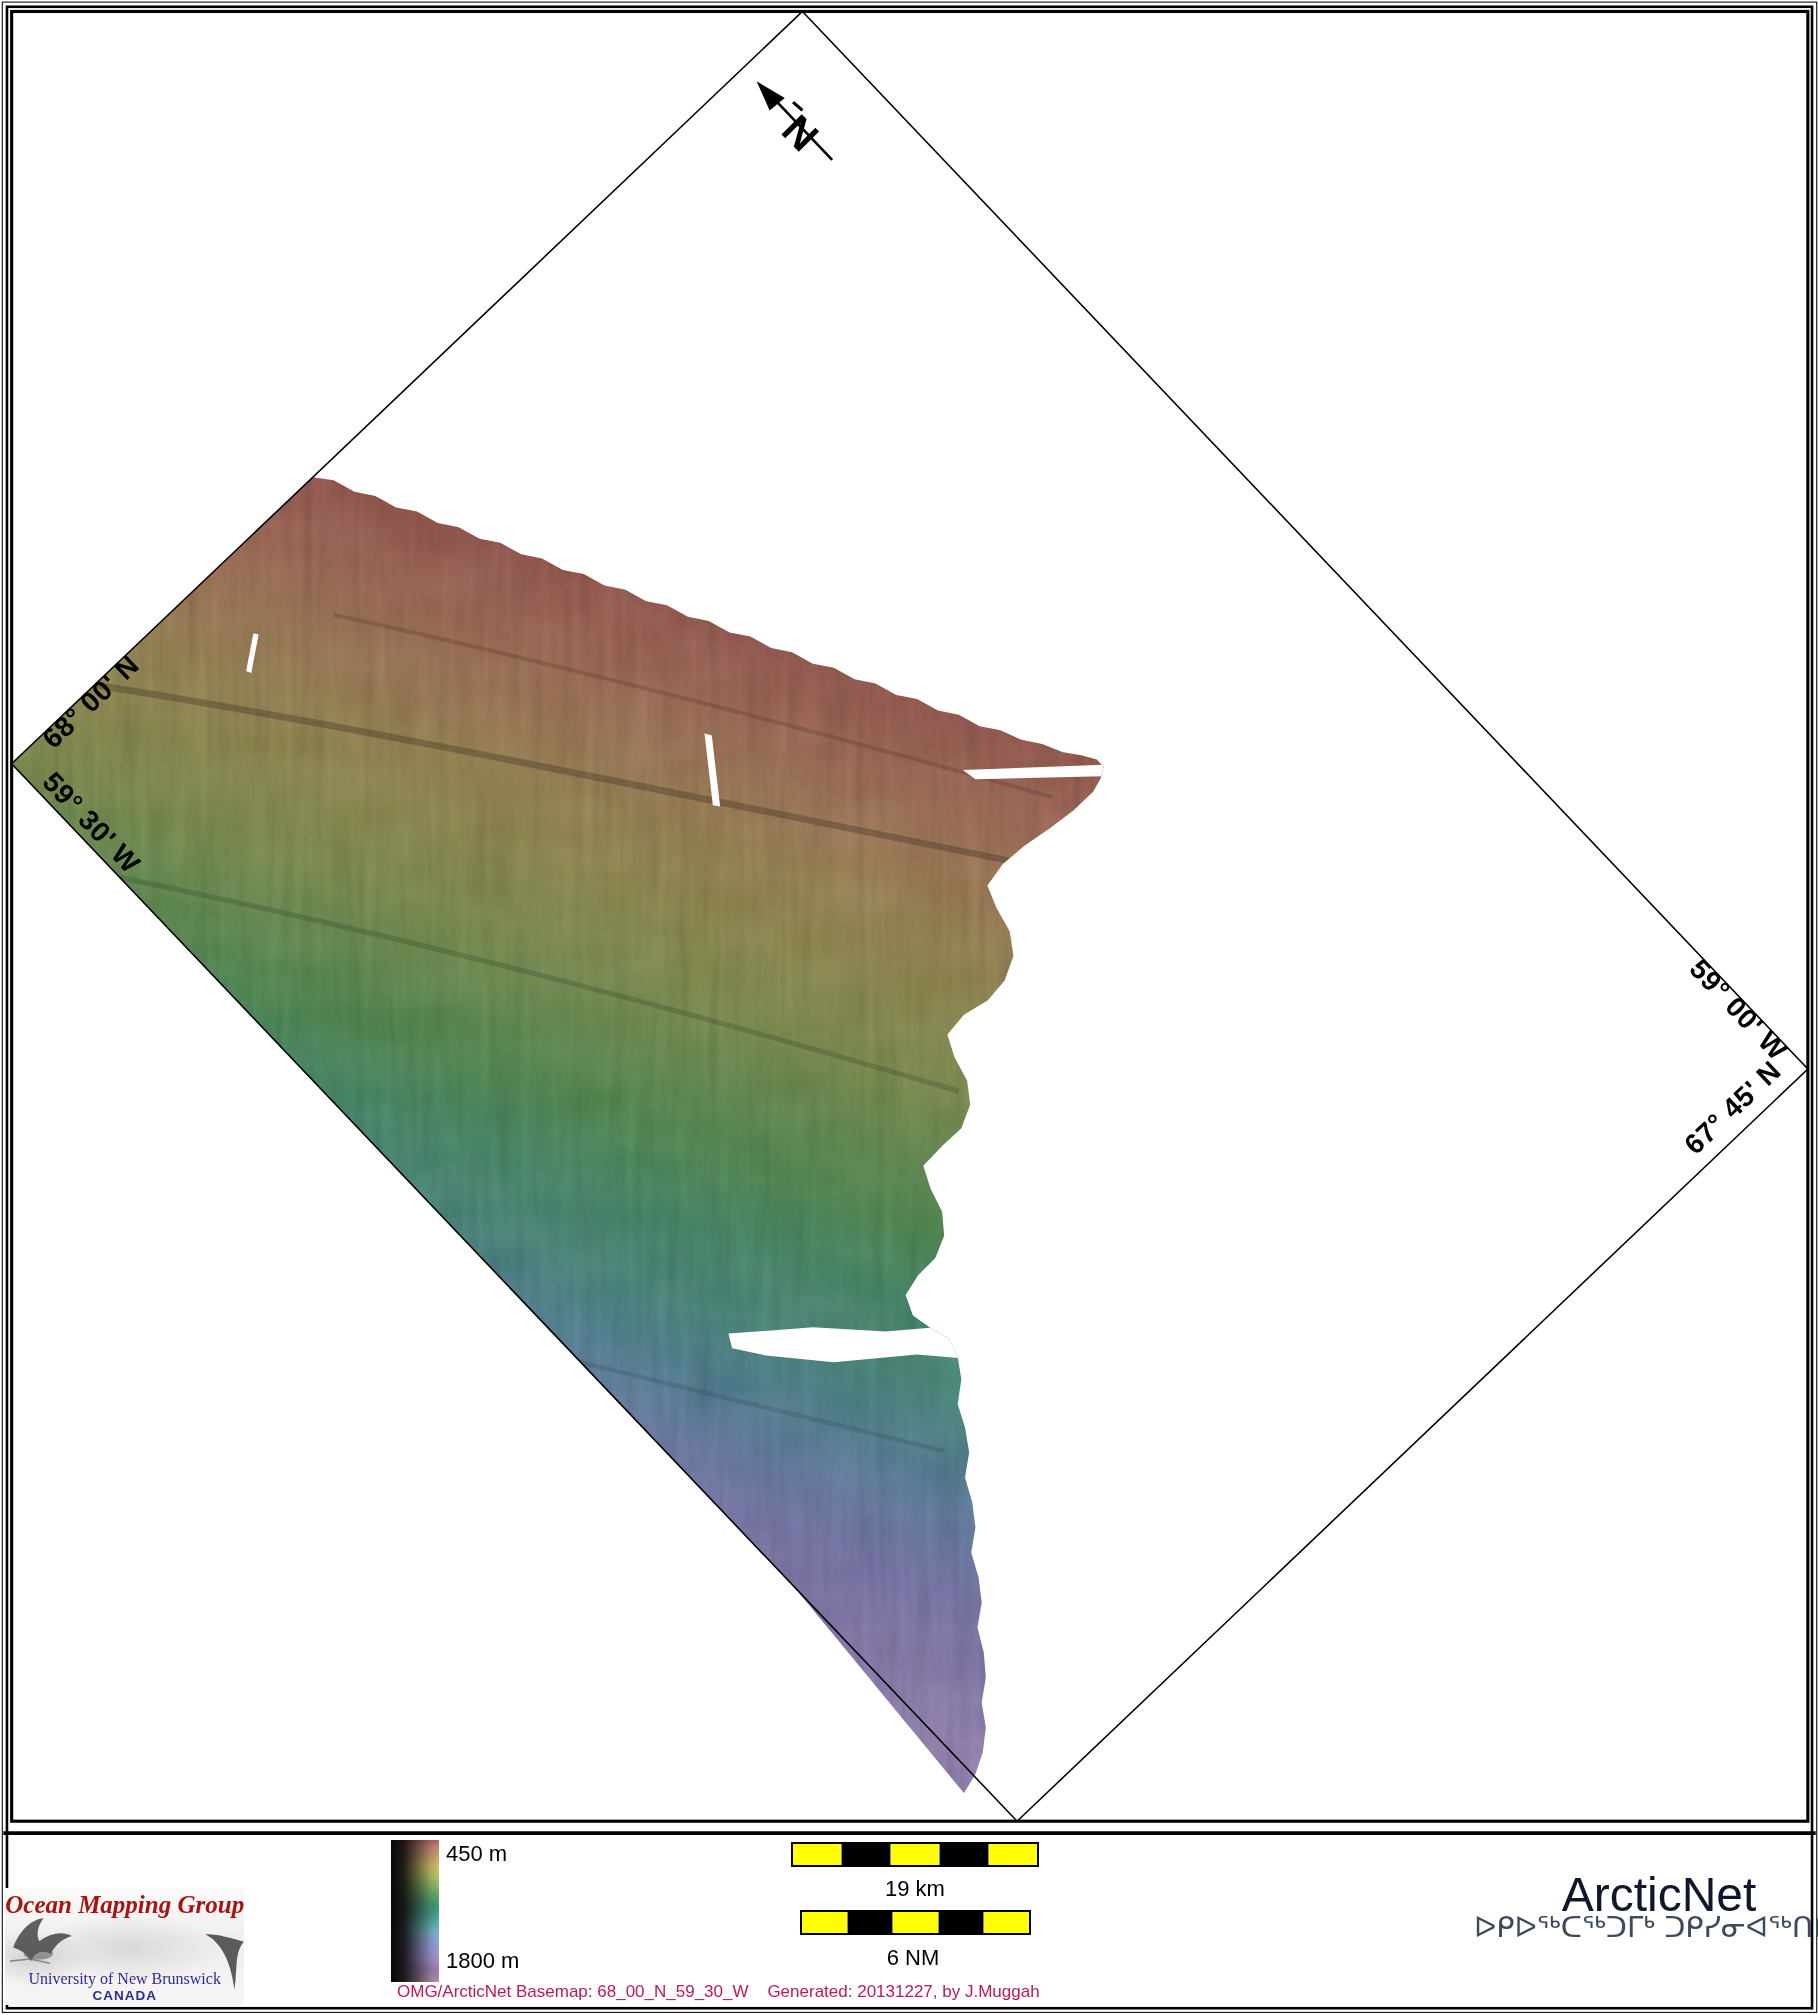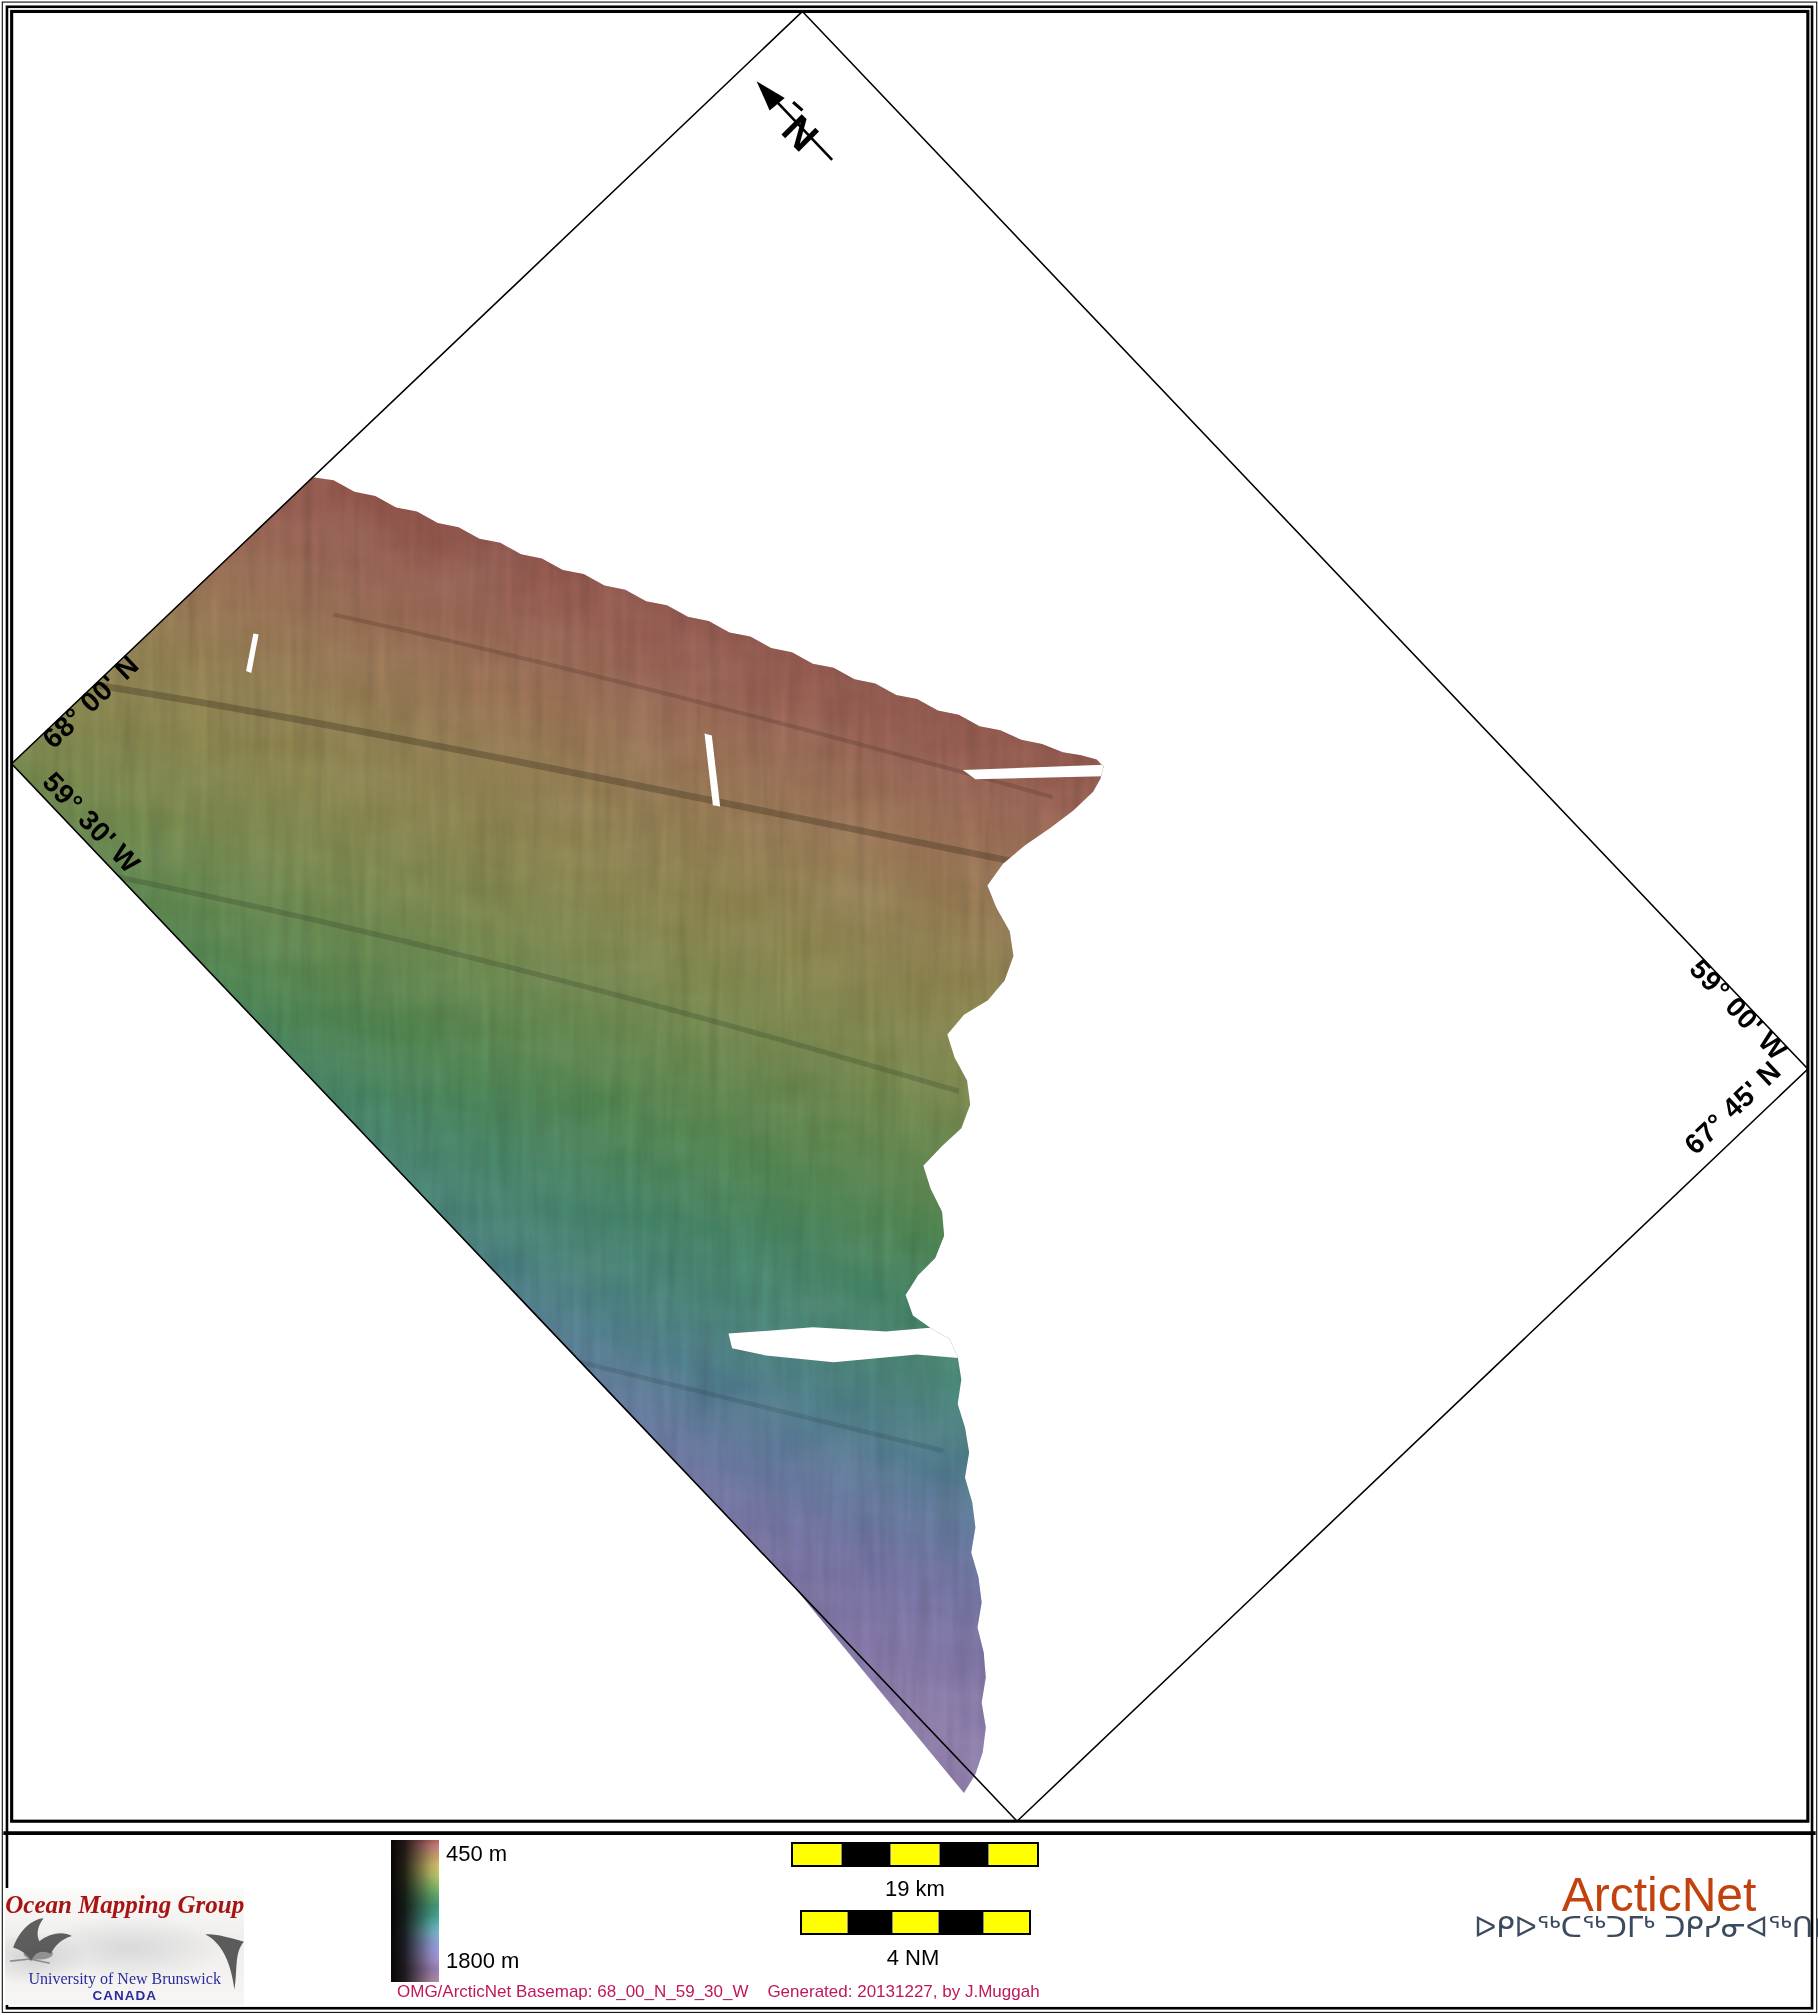--- a/index.html
+++ b/index.html
@@ -59,21 +59,21 @@
   }
   .scalebar .seg{flex:1 1 0;border-left:0.5px solid #8a8a8a;}
   .scalebar .seg:first-child{border-left:none;}
   .seg.y{background:#ffff00;}
   .seg.k{background:#000000;}
   .scalebar-label{
     position:absolute;font-size:22px;color:#000;white-space:nowrap;transform:translateX(-50%);
   }
   .arcticnet-name{
     position:absolute;left:1659px;top:1867px;transform:translateX(-50%);
-    font-size:48px;color:#c2410c;white-space:nowrap;
+    font-size:48px;color:#0f172a;white-space:nowrap;
   }
   .arcticnet-inuktitut{
     position:absolute;left:1659px;top:1910px;transform:translateX(-50%);
     font-family:"DejaVu Sans", sans-serif;font-size:29px;color:#3c4a5e;white-space:nowrap;
   }
   .caption{
     position:absolute;left:397px;top:1982px;font-size:17px;color:#be185d;
     white-space:pre;letter-spacing:0px;
   }
 </style>
@@ -183,19 +183,19 @@
 </div>
 <div class="scalebar-label" style="left:915px;top:1876px;">19 km</div>
 
 <div class="scalebar" style="left:800px;top:1910px;width:227px;">
   <div class="seg y"></div>
   <div class="seg k"></div>
   <div class="seg y"></div>
   <div class="seg k"></div>
   <div class="seg y"></div>
 </div>
-<div class="scalebar-label" style="left:913px;top:1945px;">4 NM</div>
+<div class="scalebar-label" style="left:913px;top:1945px;">6 NM</div>
 
 <div class="arcticnet-name">ArcticNet</div>
 <div class="arcticnet-inuktitut">ᐅᑭᐅᖅᑕᖅᑐᒥᒃ ᑐᑭᓯᓂᐊᖅᑎᒌᑦ</div>
 
 <div class="caption">OMG/ArcticNet Basemap: 68_00_N_59_30_W    Generated: 20131227, by J.Muggah</div>
 
 
 </body></html>

